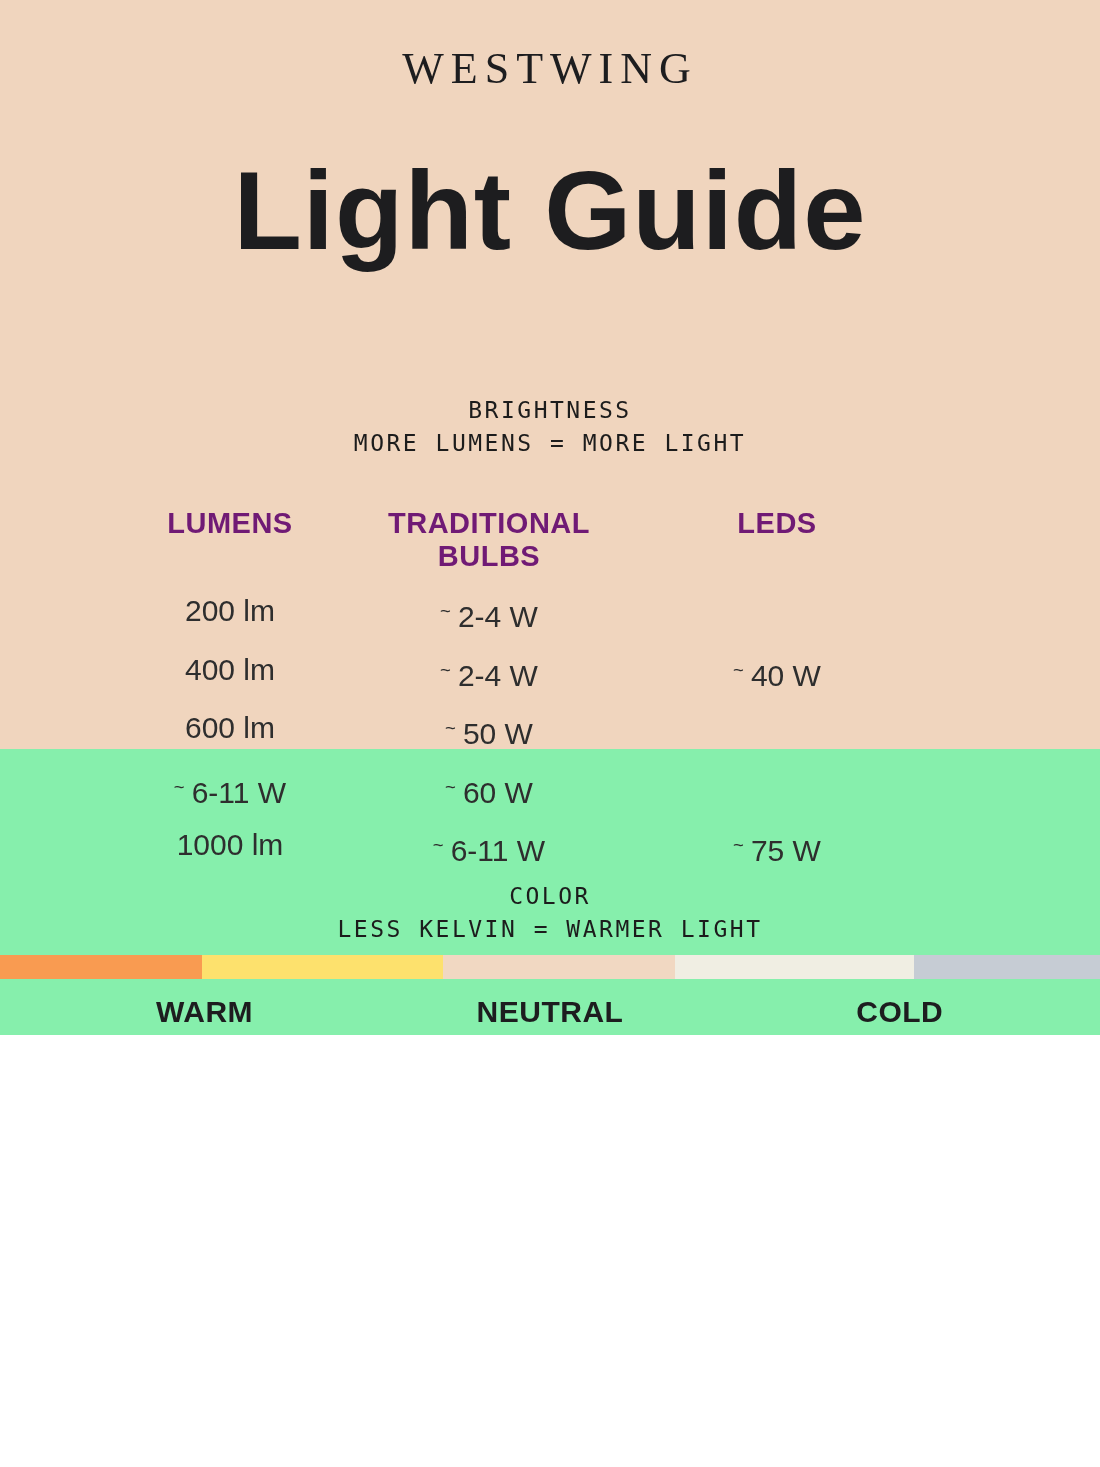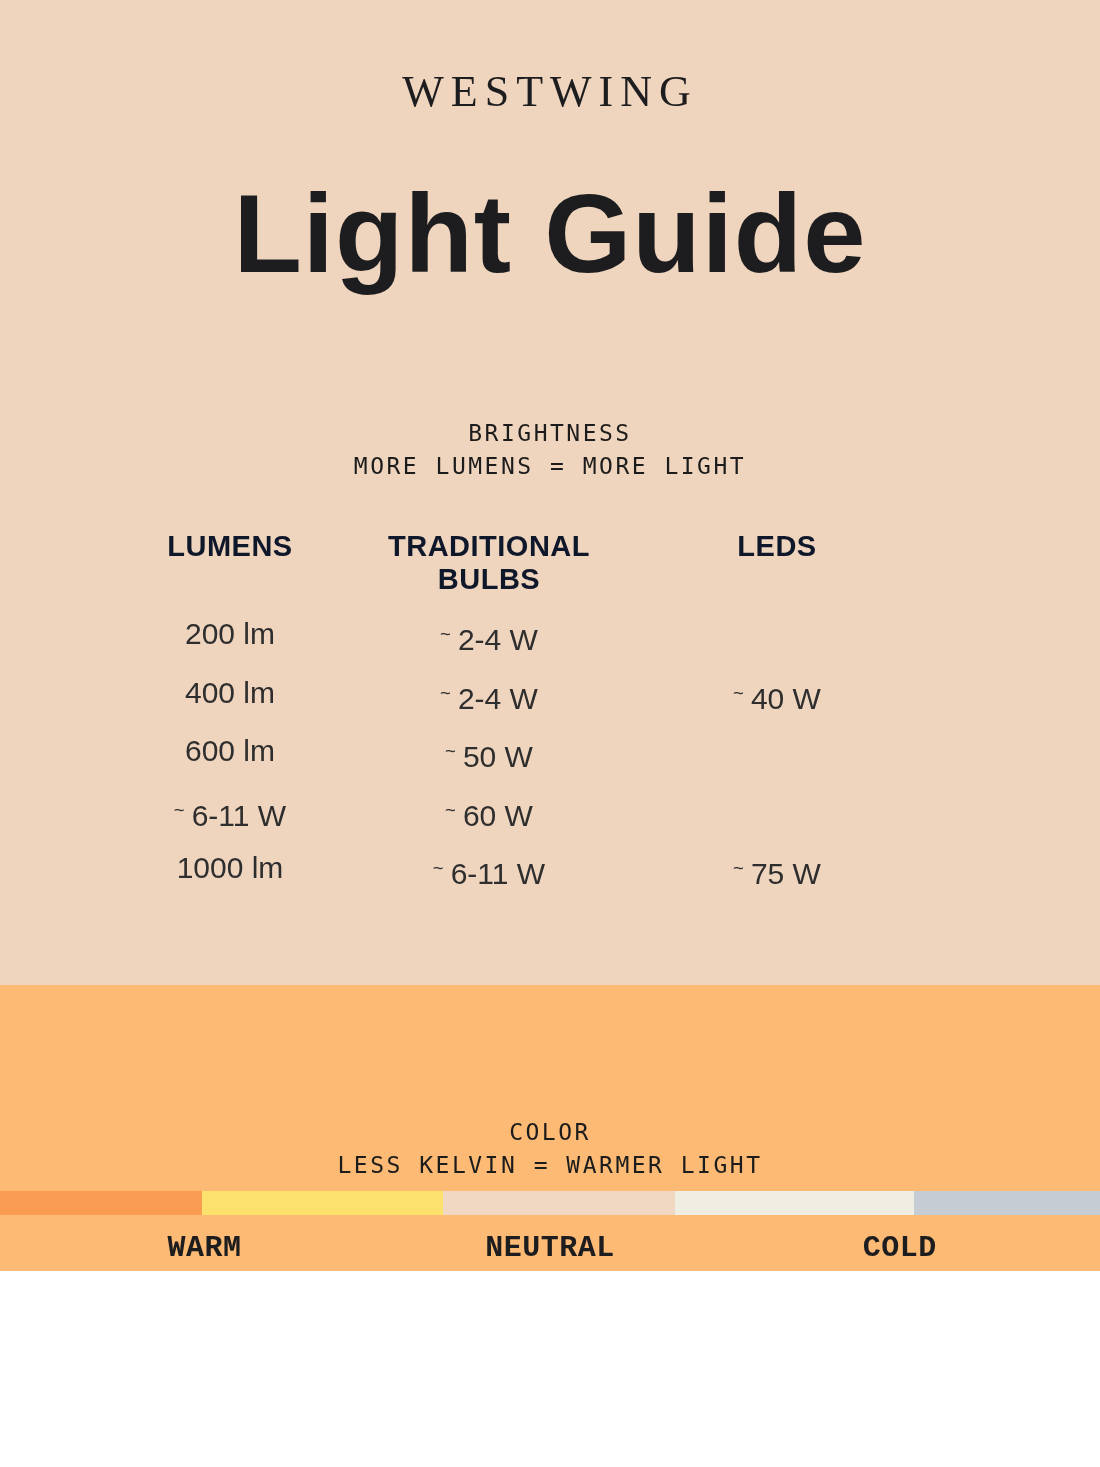--- a/index.html
+++ b/index.html
@@ -10,22 +10,22 @@
     width: 1100px;
     height: 1467px;
     background: #ffffff;
     font-family: "Liberation Sans", sans-serif;
     color: #1f1f1f;
     overflow: hidden;
   }
 
   
   .section-top {
-    height: 985px;
-    padding-top: 70px;
+    height: 749px;
+    padding-top: 47px;
     box-sizing: border-box;
     text-align: center;
   }
   .brand-logo {
     font-family: "Liberation Serif", serif;
     font-size: 44px;
     font-weight: 400;
     letter-spacing: 7px;
     line-height: 1;
     color: #1d1d1f;
@@ -57,21 +57,21 @@
     text-align: center;
   }
   .table-grid-row {
     display: grid;
     grid-template-columns: 260px 258px 318px;
   }
   .table-header-row {
     font-weight: 700;
     font-size: 29px;
     letter-spacing: 0.5px;
-    color: #0f172a;
+    color: #701a75;
     margin-bottom: 12px;
   }
   .table-row {
     font-size: 30px;
     font-weight: 400;
     color: #2e2e2e;
     line-height: 52.5px;
   }
   .approx {
     font-size: 0.62em;
@@ -108,21 +108,20 @@
     height: 40px;
     font-size: 30px;
     font-weight: 700;
     letter-spacing: 0.5px;
     color: #1d1d1f;
   }
   .temperature-labels span {
     position: absolute;
     transform: translateX(-50%);
     white-space: nowrap;
-    font-family: Liberation Mono, monospace;
   }
   .pos-warm   { left: 18.6%; }
   .pos-neutral{ left: 50%; }
   .pos-cold   { left: 81.8%; text-align: right; }
 </style>
 </head>
 <body>
 
 <div class="section-top" style="background: rgb(240, 213, 190);">
 
@@ -164,21 +163,21 @@
     </div>
 
     <div class="table-grid-row table-row">
       <div>1000 lm</div>
       <div><span class="approx">~</span><span>6-11 W</span></div>
       <div><span class="approx">~</span><span>75 W</span></div>
     </div>
   </div>
 </div>
 
-<div class="section-bottom" style="background: #fdba74;">
+<div class="section-bottom" style="background: #86efac;">
 
   <div class="mono-heading">COLOR</div>
   <div class="mono-heading mono-sub">LESS KELVIN = WARMER LIGHT</div>
 
 
   <div class="color-bar">
     <div class="segment" style="background: rgb(249, 155, 81); width: 18.4%;"></div>
     <div class="segment" style="background: rgb(253, 225, 109); width: 21.9%;"></div>
     <div class="segment" style="background: rgb(241, 216, 194); width: 21.1%;"></div>
     <div class="segment" style="background: rgb(240, 238, 227); width: 21.7%;"></div>

